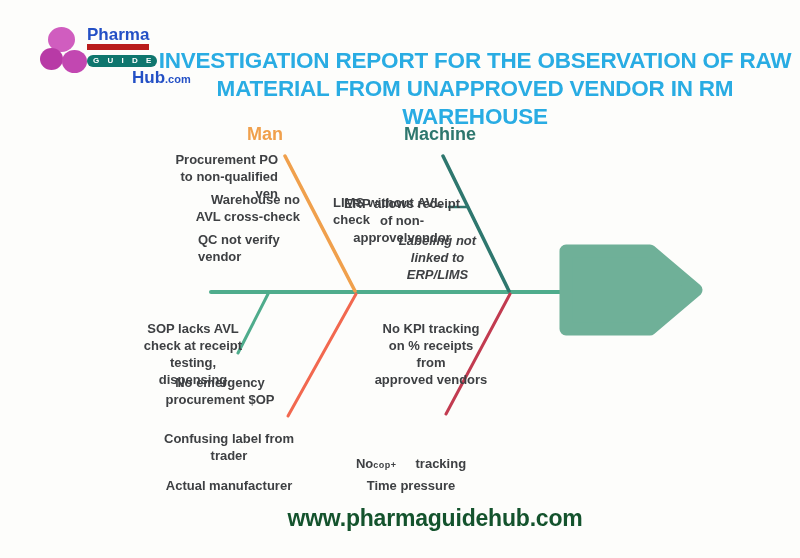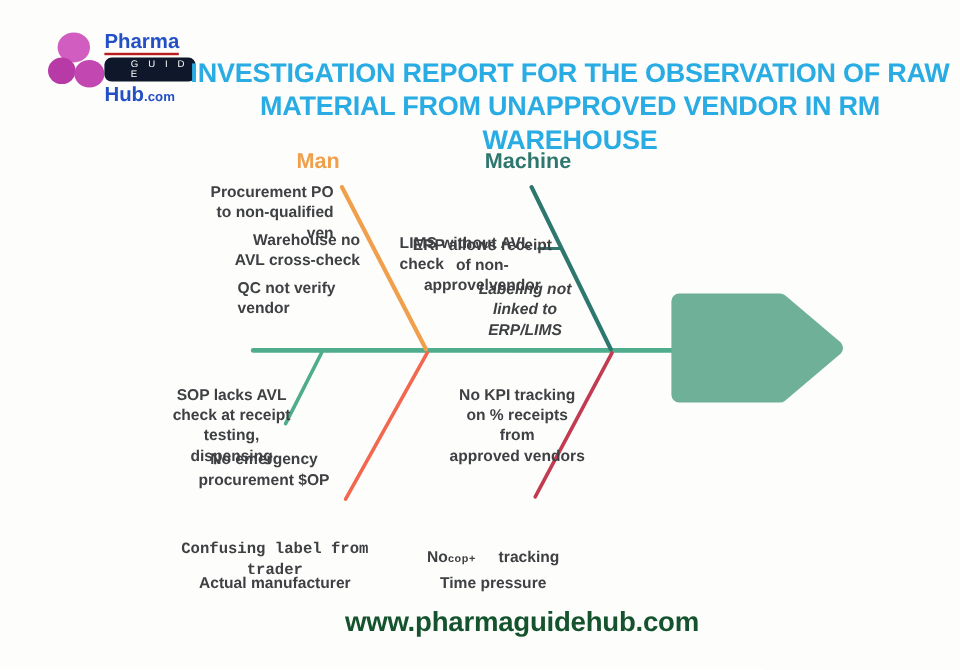--- a/index.html
+++ b/index.html
@@ -8,25 +8,25 @@
     background:#fdfdfb;font-family:"Liberation Sans","DejaVu Sans",sans-serif;
   }
   
   .logo{position:absolute;left:38px;top:20px;width:125px;height:60px;}
   .logo .circ{position:absolute;border-radius:50%;}
   .logo .c1{left:10px;top:7px;width:27px;height:25px;background:#d05dbf;}
   .logo .c2{left:2px;top:28px;width:23px;height:22px;background:#b83aa6;}
   .logo .c3{left:24px;top:30px;width:25px;height:23px;background:#c247b1;}
   .brand{position:absolute;left:49px;top:6px;line-height:1;}
   .brand-top{font-size:17px;font-weight:bold;color:#2450c5;display:inline-block;
-    border-bottom:2px solid #b91c1c;padding-bottom:1px;}
-  .brand-badge{display:inline-block;margin-top:2px;background:#0f172a;color:#fff;
-    font-size:8px;font-weight:normal;letter-spacing:3px;border-radius:6px;
-    padding:2px 3px 2px 22px;line-height:1;}
-  .brand-bottom{margin-top:2px;font-size:17px;font-weight:bold;color:#2450c5;line-height:1;}
+    border-bottom:6px solid #b91c1c;padding-bottom:1px;}
+  .brand-badge{display:inline-block;margin-top:2px;background:#0f766e;color:#fff;
+    font-size:8px;font-weight:bold;letter-spacing:3px;border-radius:6px;
+    padding:2px 3px 2px 6px;line-height:1;}
+  .brand-bottom{margin-top:2px;font-size:17px;font-weight:bold;color:#2450c5;line-height:1;margin-left:45px;}
   .brand-suffix{font-size:11px;font-weight:bold;color:#2450c5;}
   
   .title{position:absolute;left:145px;top:47px;width:660px;text-align:center;
     color:#29ace3;font-size:22.5px;font-weight:bold;line-height:28px;letter-spacing:-0.2px;}
   
   .fishbone{position:absolute;left:0;top:0;width:800px;height:558px;}
   
   .cat{position:absolute;font-size:18px;font-weight:bold;text-align:center;}
   .l-man{left:228px;top:124px;width:74px;color:#f0a04c;}
   .l-machine{left:393px;top:124px;width:94px;color:#2e776e;}
@@ -37,21 +37,21 @@
     line-height:1.32;white-space:pre-line;}
   .c-man1{left:158px;top:151px;width:120px;text-align:right;}
   .c-man2{left:180px;top:191px;width:120px;text-align:right;}
   .c-man3{left:198px;top:231px;width:120px;text-align:left;}
   .c-mac1{left:336px;top:151px;width:132px;text-align:center;margin-top:44px;}
   .c-mac2{left:333px;top:194px;width:110px;text-align:left;}
   .c-mac3{left:380px;top:232px;width:115px;text-align:center;font-style:italic;}
   .c-side1{left:138px;top:320px;width:110px;text-align:center;}
   .c-side2{left:165px;top:374px;width:110px;text-align:center;}
   .c-kpi{left:374px;top:320px;width:114px;text-align:center;}
-  .c-mat1{left:148px;top:449px;width:162px;text-align:center;font-family:Liberation Mono, monospace;}
+  .c-mat1{left:148px;top:430px;width:162px;text-align:center;}
   .c-mat2{left:148px;top:477px;width:162px;text-align:center;}
   .c-cop{left:354px;top:455px;width:114px;text-align:center;white-space:normal;}
   .c-time{left:354px;top:477px;width:114px;text-align:center;}
   .small-caps{font-size:9px;letter-spacing:0.5px;}
   .c-cop .suffix{margin-left:19px;}
   
   .head-label{position:absolute;left:571px;top:256px;width:116px;color:#ffffff;
     font-size:14.5px;font-weight:bold;line-height:1.35;white-space:pre-line;}
   
   .url{position:absolute;left:240px;top:505px;width:390px;text-align:center;

